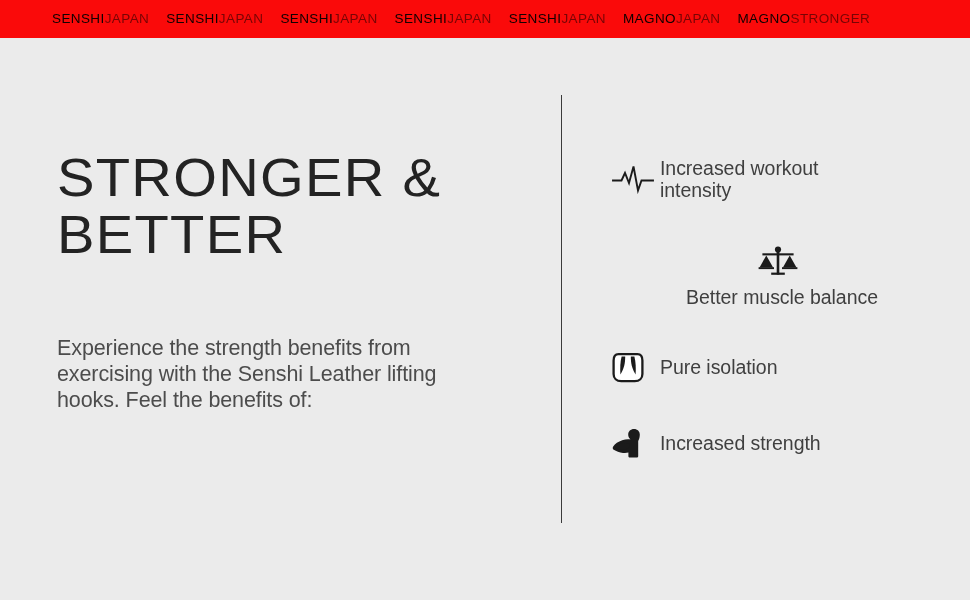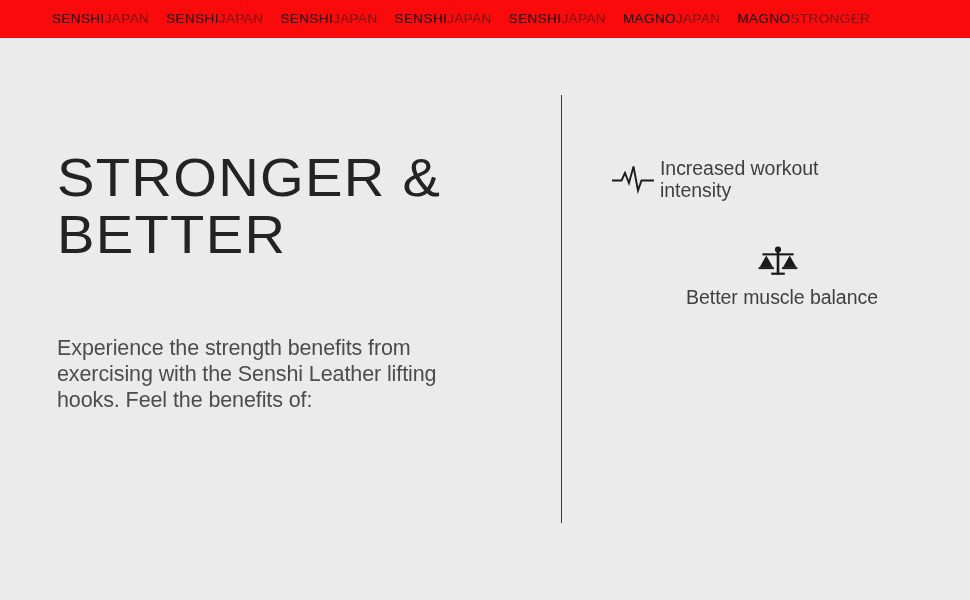--- a/index.html
+++ b/index.html
@@ -221,16 +221,45 @@
           <rect x="4.4" y="8.3" width="31.2" height="2.1"></rect>
           <path d="M8.3 10.4 L15.1 22.6 H1.5 Z"></path>
           <path d="M31.7 10.4 L38.5 22.6 H24.9 Z"></path>
           <rect x="0.6" y="22.2" width="15.4" height="1.9"></rect>
           <rect x="24" y="22.2" width="15.4" height="1.9"></rect>
         </svg>
       </span>
       <span class="benefit-label">Better muscle balance</span>
     </div>
 
-
+    <div class="benefit r3">
+      <span class="benefit-icon">
+        <svg width="32" height="32" viewBox="0 0 32 32" fill="none">
+          <path d="M6.5 3.2 C3.0 3.2 1.6 6.0 1.6 9.6 L1.6 23.0 C1.6 27.4 4.6 30.2 9.2 30.2
+                   L22.8 30.2 C27.4 30.2 30.4 27.4 30.4 23.0 L30.4 9.6
+                   C30.4 6.0 29.0 3.2 25.5 3.2 Z" fill="#ffffff" stroke="currentColor" stroke-width="2.3"></path>
+          <path d="M13.2 5.6 C13.2 12.0 12.2 17.6 8.4 23.4 C8.0 17.8 8.2 11.0 9.6 5.6 Z" fill="currentColor"></path>
+          <path d="M18.8 5.6 C18.8 12.0 19.8 17.6 23.6 23.4 C24.0 17.8 23.8 11.0 22.4 5.6 Z" fill="currentColor"></path>
+          <path d="M13.6 5.6 C14.6 13.0 15.4 19.4 16.0 26.2 C16.6 19.4 17.4 13.0 18.4 5.6 Z" fill="currentColor" opacity="0.0"></path>
+        </svg>
+      </span>
+      <span class="benefit-label">Pure isolation</span>
+    </div>
+
+    <div class="benefit r4">
+      <span class="benefit-icon">
+        <svg width="34" height="30" viewBox="0 0 34 30" fill="currentColor">
+          <path d="M22.0 1.0 C18.6 1.0 16.2 3.4 16.2 6.6 C16.2 8.6 17.0 10.2 18.4 11.4
+                   C15.8 11.0 13.0 11.3 10.2 12.3 C6.2 13.7 3.0 15.8 1.2 18.4
+                   C0.4 19.6 0.6 21.0 1.8 21.8 C4.2 23.4 7.4 24.5 11.0 24.9
+                   C13.0 25.1 14.8 25.0 16.4 24.6 L16.4 28.2 C16.4 29.1 17.1 29.6 18.0 29.6
+                   L24.6 29.6 C25.5 29.6 26.2 29.1 26.2 28.2 L26.2 13.0
+                   C27.3 11.4 27.8 9.2 27.8 6.6 C27.8 3.4 25.4 1.0 22.0 1.0 Z"></path>
+          <path d="M2.2 18.8 C4.6 17.0 8.0 15.6 11.6 15.2 C14.0 14.9 16.0 15.2 17.2 16.0
+                   C18.0 16.6 18.2 17.6 17.6 18.6 C16.4 20.6 13.6 22.0 10.4 22.0
+                   C7.0 22.0 4.0 20.8 2.2 18.8 Z" fill="currentColor"></path>
+        </svg>
+      </span>
+      <span class="benefit-label">Increased strength</span>
+    </div>
 
   </div>
 </div>
 
 </body></html>

